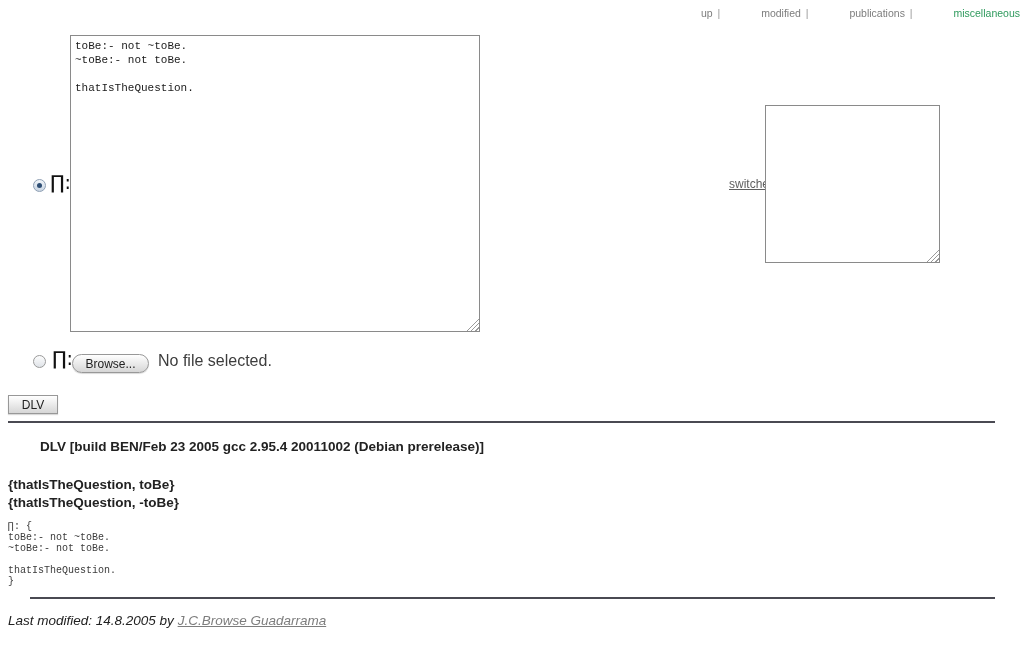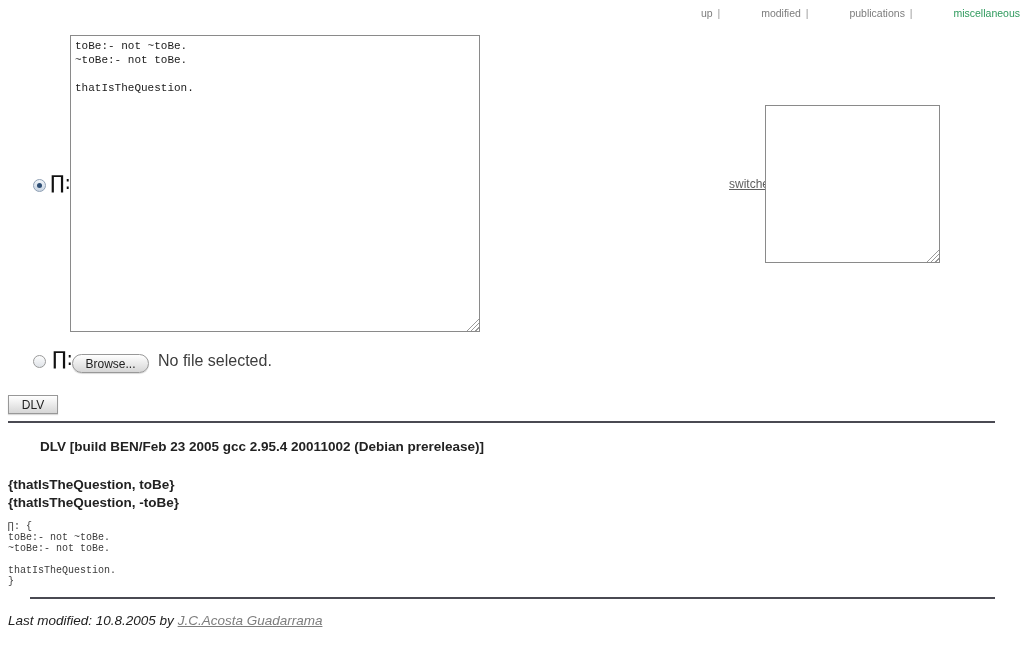--- a/index.html
+++ b/index.html
@@ -104,15 +104,15 @@
   <div class="out out-as2">{thatIsTheQuestion, -toBe}</div>
   <pre class="echo">∏: {
 toBe:- not ~toBe.
 ~toBe:- not toBe.
 
 thatIsTheQuestion.
 }</pre>
 
   <div class="hr hr2"></div>
 
-  <div class="footer"><span>Last modified: 10.8.2005 by </span><a>J.C.Acosta Guadarrama</a></div>
+  <div class="footer"><span>Last modified: 14.8.2005 by </span><a>J.C.Browse Guadarrama</a></div>
 
 </div>
 
 </body></html>

